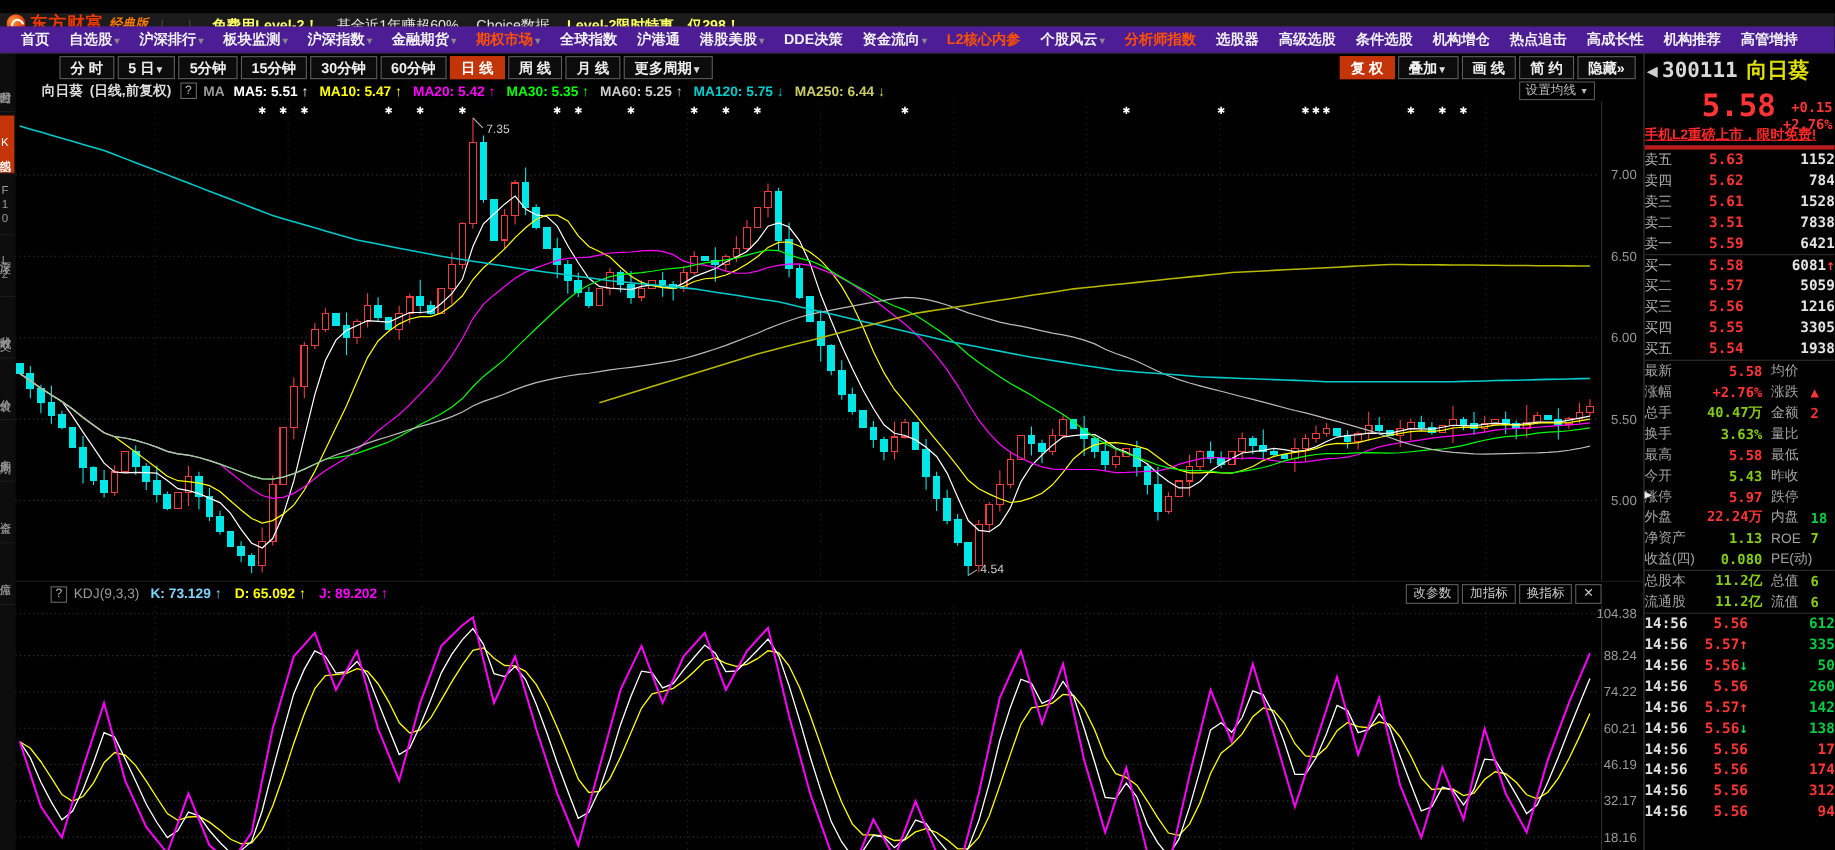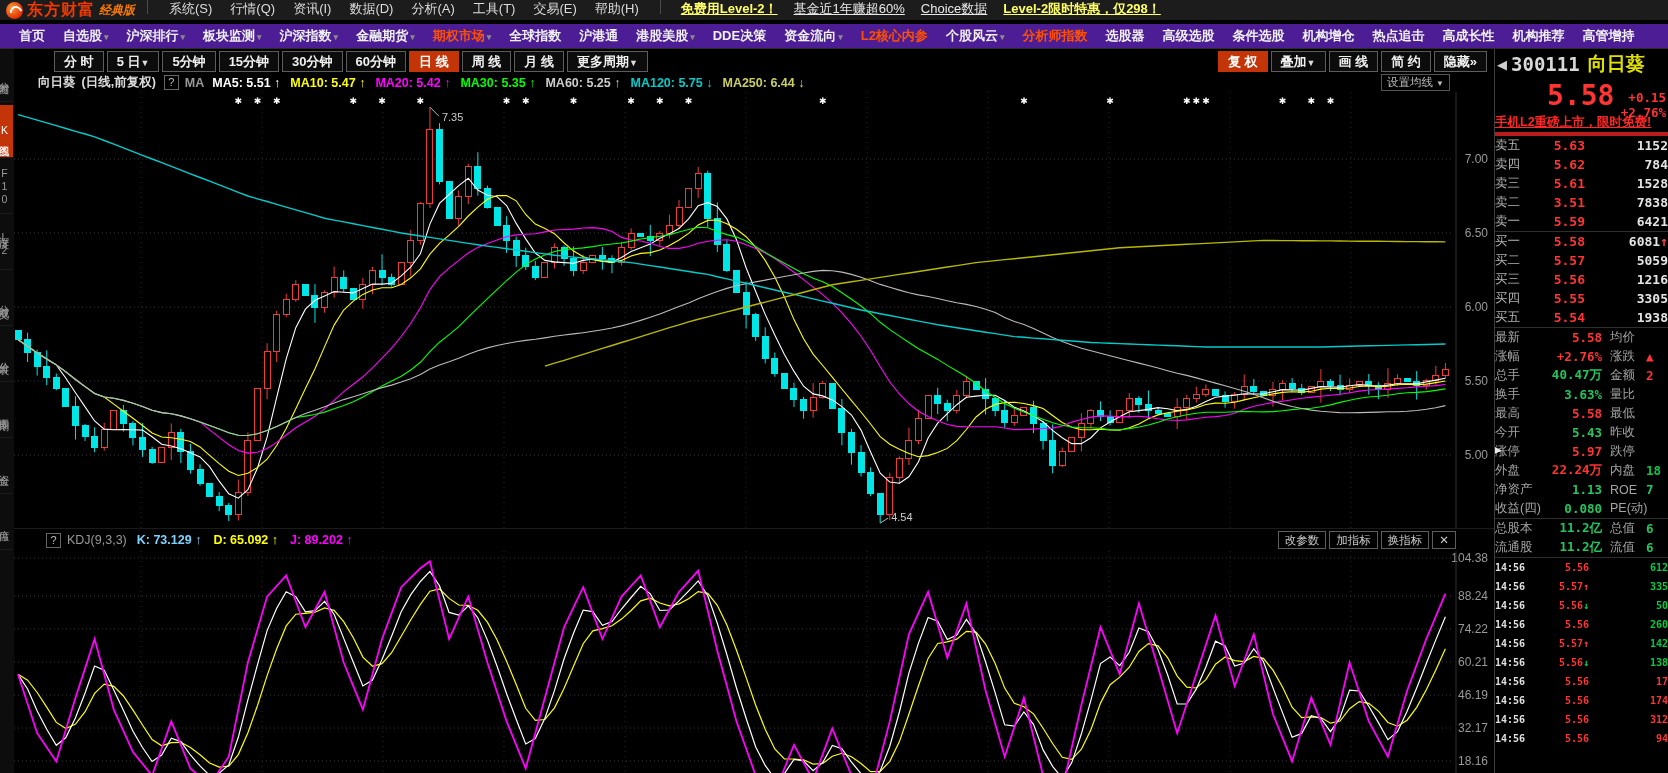--- a/index.html
+++ b/index.html
@@ -1,21 +1,21 @@
 <!DOCTYPE html>
 <html><head>
 <meta charset="utf-8">
 <style>
   html,body{margin:0;padding:0;}
   body{width:1668px;height:773px;position:relative;background:#000;overflow:hidden;
        font-family:"Liberation Sans",sans-serif;-webkit-font-smoothing:none;}
   .mono{font-family:"DejaVu Sans Mono",monospace;}
   
-  .menubar{position:absolute;top:0;left:0;width:1668px;height:20px;background:#1c1c1c;
-           display:flex;align-items:flex-start;}
+  .menubar{position:absolute;top:12px;left:0;width:1668px;height:20px;background:#1c1c1c;
+           display:flex;align-items:flex-end;}
   .logo{display:flex;align-items:center;margin-left:6px;}
   .logo-disc{width:17px;height:17px;border-radius:50%;background:radial-gradient(circle at 35% 35%,#ff9a3c,#e33000 70%);
              position:relative;margin-right:4px;}
   .logo-disc::after{content:"";position:absolute;left:4px;top:4px;width:8px;height:8px;border-radius:50%;
              border:2px solid #fff;border-color:#fff transparent transparent #fff;transform:rotate(35deg);}
   .logo-main{color:#f03800;font-weight:bold;font-size:16px;letter-spacing:1px;}
   .logo-sub{color:#ff7a00;font-size:12px;font-weight:bold;margin-left:4px;font-style:italic;}
   .mdiv{width:1px;height:14px;background:#4a4a4a;margin:0 12px;}
   .menu-item{color:#dcdcdc;font-size:13px;margin:0 9px;cursor:default;white-space:nowrap;}
   .promo{font-size:13px;margin:0 8px;text-decoration:underline;white-space:nowrap;}
@@ -71,48 +71,38 @@
            white-space:nowrap;overflow:hidden;border-bottom:4px solid #b91c1c;}
   .q-row{height:19px;display:grid;grid-template-columns:36px 54px 1fr;align-items:center;font-size:13px;}
   .q-l{color:#b4b4b4;font-size:12.5px;}
   .q-p{color:#ff3434;font-weight:bold;text-align:right;}
   .q-v{color:#e4e4e4;font-weight:bold;text-align:right;white-space:nowrap;overflow:hidden;}
   .sep{border-top:1px solid #2e2e2e;height:0;}
   .s-row{height:19px;display:grid;grid-template-columns:50px 1fr 44px 22px;align-items:center;font-size:12.5px;}
   .s-l{color:#a4a4a4;white-space:nowrap;}
   .s-v{font-weight:bold;text-align:right;white-space:nowrap;}
   .s-v2{font-weight:bold;text-align:left;overflow:hidden;white-space:nowrap;}
-  .c-r{color:#ff3434;}.c-w{color:#22c55e;}.c-g{color:#00cc44;}
-  .t-row{height:19px;display:grid;grid-template-columns:42px 52px 1fr;align-items:center;font-size:10px;font-weight:bold;}
+  .c-r{color:#ff3434;}.c-w{color:#84cc16;}.c-g{color:#00cc44;}
+  .t-row{height:19px;display:grid;grid-template-columns:42px 52px 1fr;align-items:center;font-size:13px;font-weight:bold;}
   .t-t{color:#e0e0e0;}
   .t-p{color:#ff3434;text-align:right;white-space:nowrap;}
   .t-p .ar-u{color:#ff4444;} .t-p .ar-d{color:#00dd55;}
   .t-v{text-align:right;white-space:nowrap;overflow:hidden;}
   .p-collapse{position:absolute;left:-1px;top:395px;color:#e8e8e8;font-size:10px;}
 </style>
 </head>
 <body>
 
 <div class="menubar">
   <div class="logo">
     <div class="logo-disc"></div>
     <span class="logo-main">东方财富</span>
     <span class="logo-sub">经典版</span>
   </div>
   <div class="mdiv"></div>
-  <div id="menu-items" style="display:flex;align-items:center;">
-      <span class="menu-item">系统(S)</span>
-      <span class="menu-item">行情(Q)</span>
-      <span class="menu-item">资讯(I)</span>
-      <span class="menu-item">数据(D)</span>
-      <span class="menu-item">分析(A)</span>
-      <span class="menu-item">工具(T)</span>
-      <span class="menu-item">交易(E)</span>
-      <span class="menu-item">帮助(H)</span>
-    </div>
   <div class="mdiv"></div>
   <div id="menu-promos" style="display:flex;align-items:center;">
       <span class="promo yellow">免费用Level-2！</span>
       <span class="promo white">基金近1年赚超60%</span>
       <span class="promo white">Choice数据</span>
       <span class="promo yellow">Level-2限时特惠，仅298！</span>
     </div>
 </div>
 
 <div class="nav">

